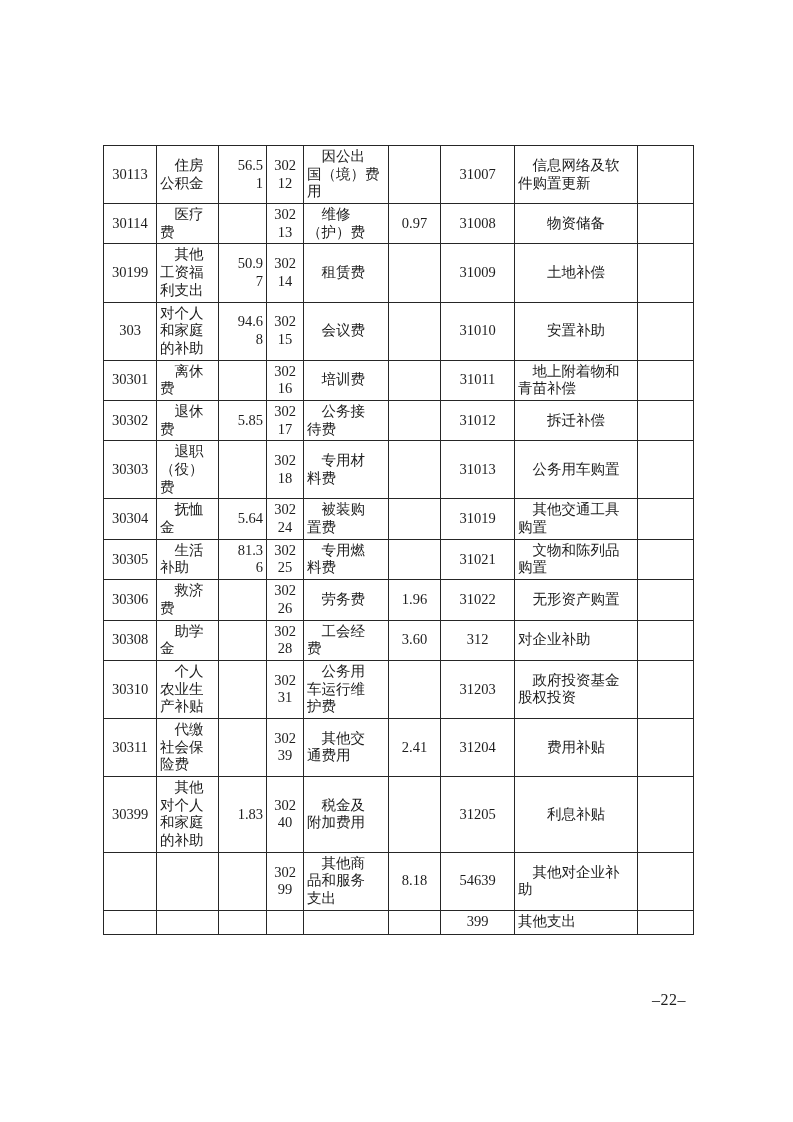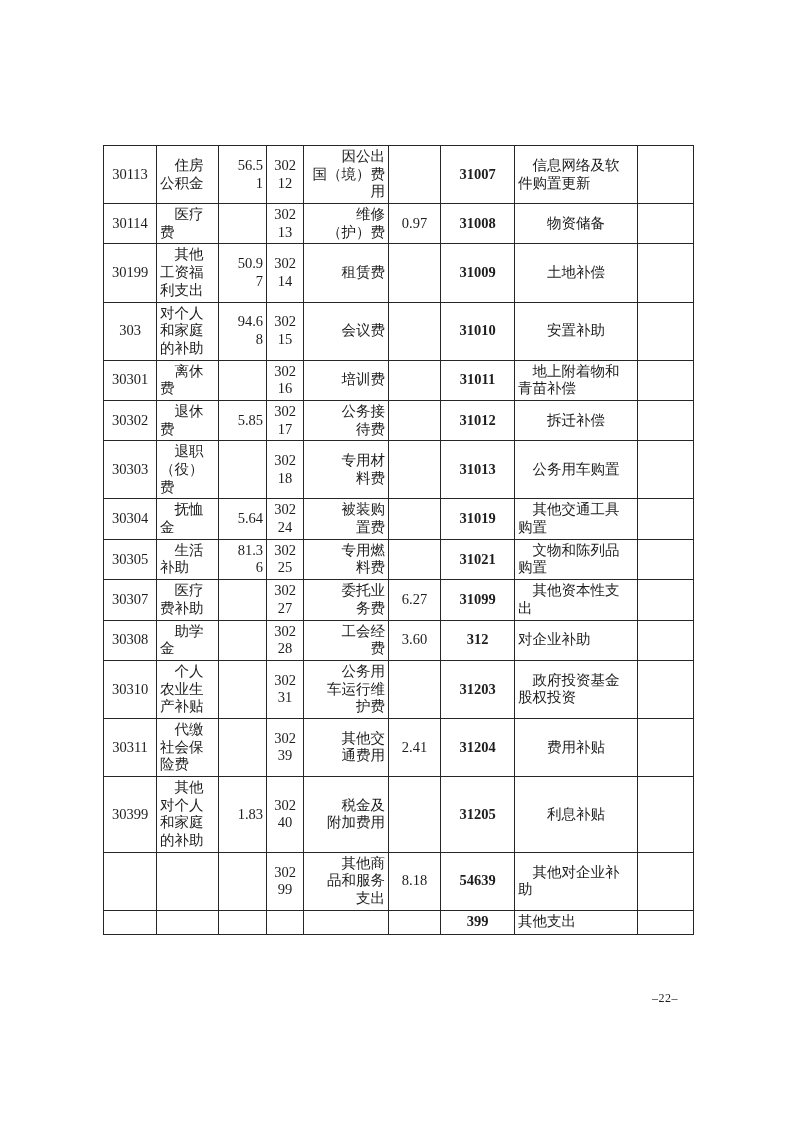--- a/index.html
+++ b/index.html
@@ -42,29 +42,29 @@
   col.w5 { width: 85px; }
   col.w6 { width: 52px; }
   col.w7 { width: 74px; }
   col.w8 { width: 123px; }
   col.w9 { width: 56px; }
   
   td.c1 { text-align: center; font-family: Liberation Serif, serif; }
   td.c2 { text-align: left; padding-left: 3px; }
   td.c3 { text-align: right; padding-right: 4px; margin-left: 34px; }
   td.c4 { text-align: center; padding-left: 6px; }
-  td.c5 { text-align: right; padding-left: 3px; }
+  td.c5 { text-align: left; padding-left: 3px; }
   td.c6 { text-align: center; }
-  td.c7 { text-align: center; font-weight: bold; }
+  td.c7 { text-align: center; }
   td.c8 { text-align: left; padding-left: 4px; margin-left: 22px; }
   td.c9 { text-align: center; }
   .page-number {
     position: absolute;
     left: 652px; top: 991px;
-    font-size: 12px;
+    font-size: 16px;
     letter-spacing: 0.5px;
     color: #1d1d1d;
   }
 </style>
 </head>
 <body>
 
 <div class="page">
 
   <table class="budget">
@@ -208,32 +208,30 @@
 25</td>
           <td class="c5">　专用燃
 料费</td>
           <td class="c6"></td>
           <td class="c7">31021</td>
           <td class="c8">　文物和陈列品
 购置</td>
           <td class="c9"></td>
         </tr>
         <tr>
-          <td class="c1">30307</td>
-          <td class="c2">　医疗
-费补助</td>
-          <td class="c3"></td>
-          <td class="c4">302
-27</td>
-          <td class="c5">　委托业
-务费</td>
-          <td class="c6">6.27</td>
-          <td class="c7">31099</td>
-          <td class="c8">　其他资本性支
-出</td>
+          <td class="c1">30306</td>
+          <td class="c2">　救济
+费</td>
+          <td class="c3"></td>
+          <td class="c4">302
+26</td>
+          <td class="c5">　劳务费</td>
+          <td class="c6">1.96</td>
+          <td class="c7">31022</td>
+          <td class="c8">　无形资产购置</td>
           <td class="c9"></td>
         </tr>
         <tr>
           <td class="c1">30308</td>
           <td class="c2">　助学
 金</td>
           <td class="c3"></td>
           <td class="c4">302
 28</td>
           <td class="c5">　工会经

